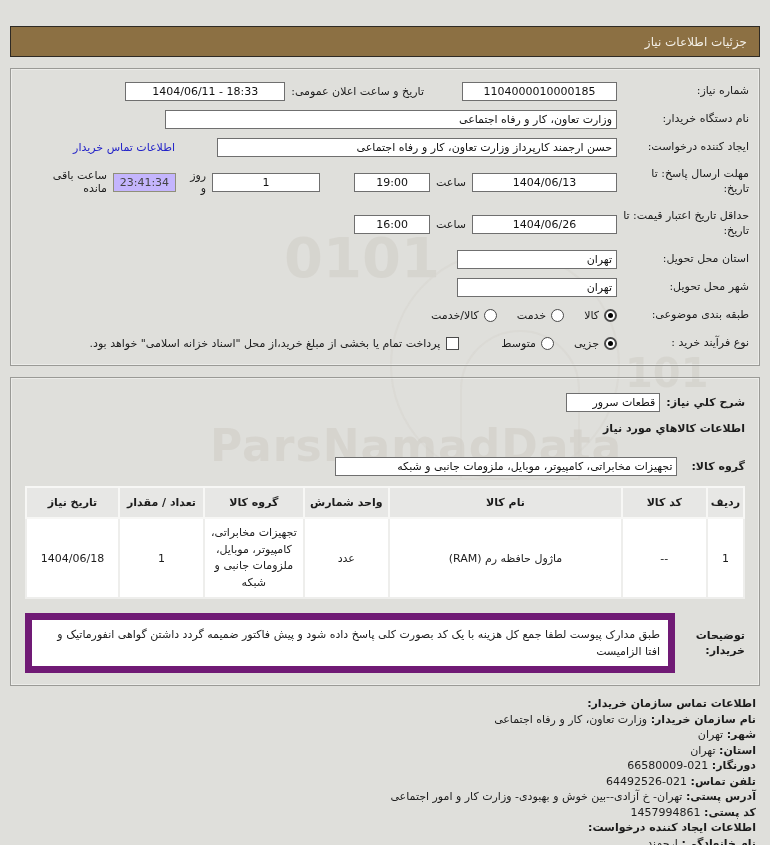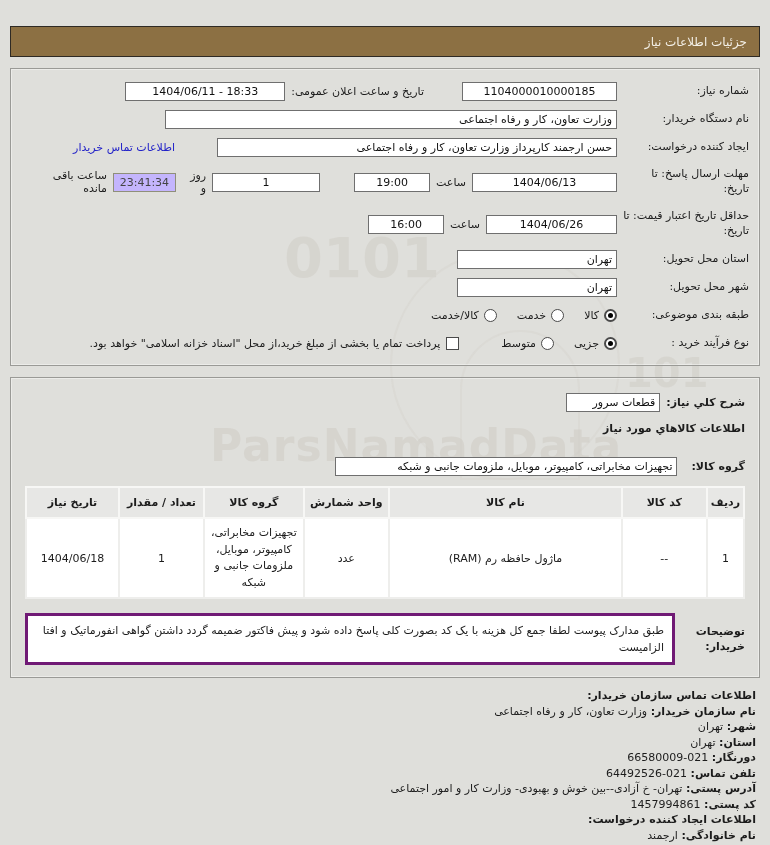--- a/index.html
+++ b/index.html
@@ -56,21 +56,21 @@
   .heading { font-weight:bold; margin:10px 0 21px 0; }
   .itable { width:100%; border-collapse:collapse; background:#fff; margin:4px 0 14px 0; }
   .itable th { background:#e7e7e5; font-weight:bold; border:2px solid #f7f7f5; padding:8px 3px; font-size:11px; }
   .itable td { border:2px solid #eeeeec; padding:6px 3px; text-align:center; font-size:11px; background:transparent; }
   .itable { border:1px solid #cfcfcb; }
   .itable tbody tr { background:#ffffffcc; }
   .col-row{width:4%} .col-code{width:12%} .col-name{width:33%} .col-unit{width:12%} .col-grp{width:14%} .col-qty{width:12%} .col-date{width:13%}
 
   .notes-row { display:flex; align-items:center; }
   .notes-label { width:70px; flex:0 0 70px; font-weight:bold; line-height:1.4; }
-  .notes-box { flex:1; background:#fff; border:3px solid #701a75; min-height:52px; padding:6px 8px; text-align:right; line-height:1.55; }
+  .notes-box { flex:1; background:#fff; border:7px solid #701a75; min-height:52px; padding:6px 8px; text-align:right; line-height:1.55; }
 
   
   .contact { margin:10px 14px 0 10px; line-height:15.5px; }
   .contact .line { white-space:nowrap; }
   .num { direction:ltr; unicode-bidi:embed; }
 </style>
 </head>
 <body>
 
 <div id="page">
@@ -115,21 +115,21 @@
         <span class="mini-label">ساعت</span>
         <input class="box ltr" style="width: 76px;" readonly="" value="19:00">
         <input class="box ltr" style="width: 108px; margin-right: 34px;" readonly="" value="1">
         <span class="mini-label">روز و</span>
         <span class="countbox">23:41:34</span>
         <span class="mini-label">ساعت باقی مانده</span>
       </div>
 
       <div class="frow" style="min-height:34px">
         <div class="flabel">حداقل تاریخ اعتبار قیمت: تا تاریخ:</div>
-        <input class="box ltr" style="width: 131px;" readonly="" value="1404/06/26">
+        <input class="box ltr" style="width: 145px;" readonly="" value="1404/06/26">
         <span class="mini-label">ساعت</span>
         <input class="box ltr" style="width: 76px;" readonly="" value="16:00">
       </div>
 
       <div class="frow">
         <div class="flabel">استان محل تحویل:</div>
         <input class="box rtl-in" style="width: 160px;" readonly="" value="تهران">
       </div>
 
       <div class="frow">

